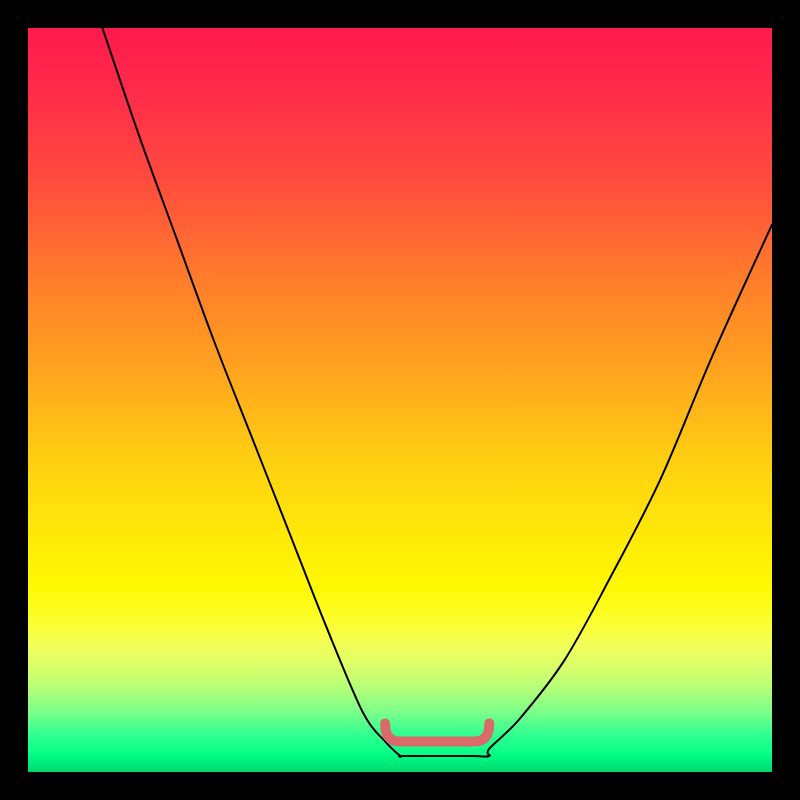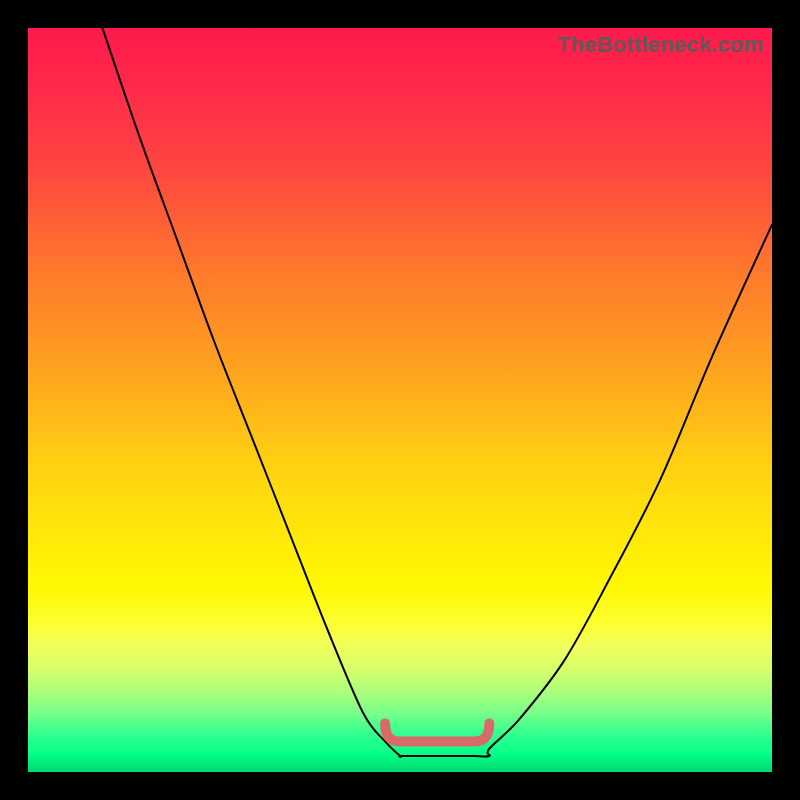--- a/index.html
+++ b/index.html
@@ -78,14 +78,13 @@
   <div class="plot-bg"></div>
   <div class="green-band"></div>
 
   <svg class="curve" viewBox="0 0 744 744" preserveAspectRatio="none">
 
     <path id="curve-path" fill="none" stroke="#000000" stroke-width="2" stroke-linecap="round" stroke-linejoin="round" d="M 74.4 0.0 C 80.6 18.2, 99.2 74.0, 111.6 109.2 C 124.0 144.4, 136.4 177.1, 148.8 211.1 C 161.2 245.1, 173.6 280.3, 186.0 313.0 C 198.4 345.8, 210.8 376.1, 223.2 407.7 C 235.6 439.2, 248.0 470.8, 260.4 502.3 C 272.8 533.9, 285.2 566.6, 297.6 597.0 C 310.0 627.3, 324.9 664.9, 334.8 684.3 C 344.7 703.7, 350.9 706.2, 357.1 713.4 C 363.3 720.7, 369.5 725.6, 372.0 728.0 C 374.5 730.4, 369.5 728.0, 372.0 728.0 C 374.5 728.0, 380.7 728.0, 386.9 728.0 C 393.1 728.0, 401.8 728.0, 409.2 728.0 C 416.6 728.0, 425.3 728.0, 431.5 728.0 C 437.7 728.0, 441.4 728.0, 446.4 728.0 C 451.4 728.0, 458.8 729.2, 461.3 728.0 C 463.8 726.8, 456.3 726.8, 461.3 720.7 C 466.2 714.7, 478.6 706.2, 491.0 691.6 C 503.4 677.0, 520.8 656.4, 535.7 633.4 C 550.6 610.3, 564.2 583.6, 580.3 553.3 C 596.4 522.9, 615.0 489.0, 632.4 451.4 C 649.8 413.7, 665.9 370.1, 684.5 327.6 C 703.1 285.1, 734.1 218.4, 744.0 196.6"></path>
 
     <path id="valley-path" fill="none" stroke="#d96a6a" stroke-width="10" stroke-linecap="round" stroke-linejoin="round" d="M 357.1 695.4 Q 357.1 713.4, 371.1 713.4 L 447.3 713.4 Q 461.3 713.4, 461.3 695.4"></path>
   </svg>
 
-  <div class="watermark">TheBottleneck.com</div>
 </div>
 
 </body></html>

